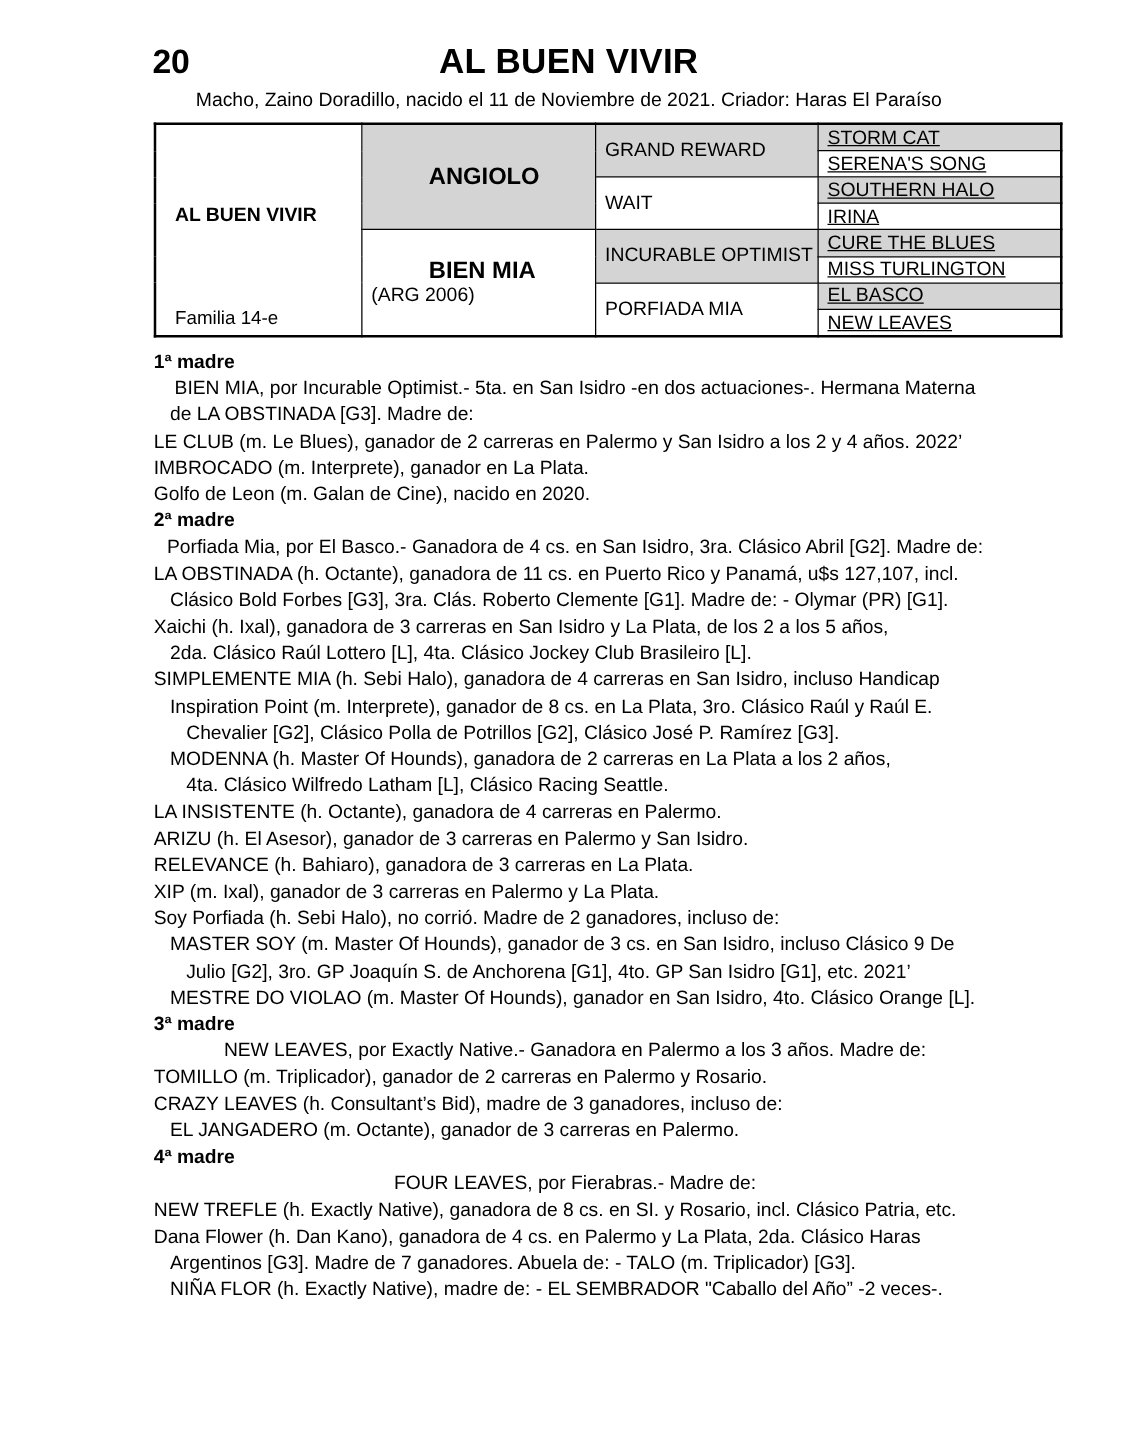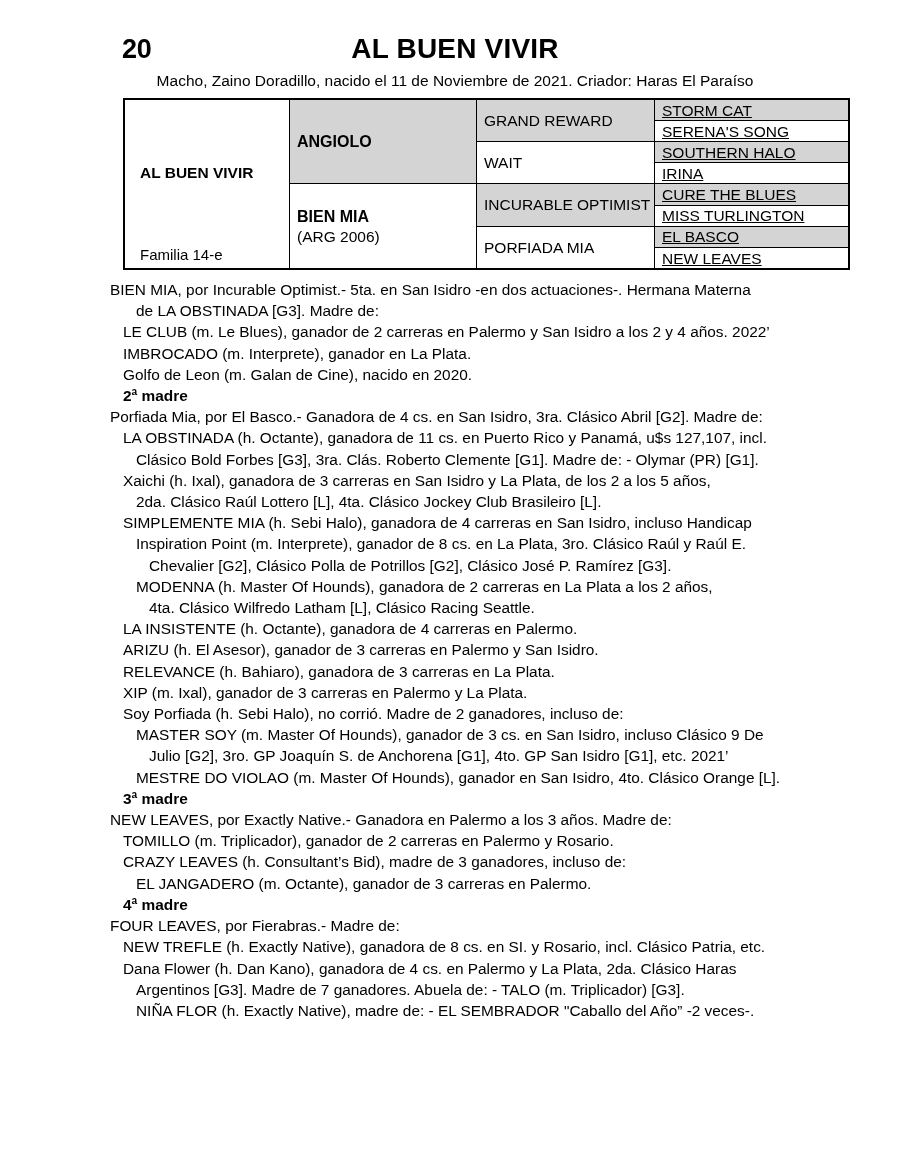--- a/index.html
+++ b/index.html
@@ -109,22 +109,23 @@
   }
   .familia {
     position: absolute;
     left: 8px;
     bottom: 4px;
     font-weight: normal;
     font-size: 15px;
   }
   .g2-name {
     font-weight: bold;
-    font-size: 16px;
+    font-size: 19px;
     display: block;
+    margin-left: 46px;
   }
   .g2-year {
     font-weight: normal;
     font-size: 15.5px;
     display: block;
     margin-top: 1px;
   }
   .col-g2 { width: 172px; }
   .col-g3 { width: 163px; }
   .col-g4 { width: 179px; text-decoration: underline; }
@@ -140,21 +141,21 @@
     font-weight: bold;
     margin-left: 13px;
     font-size: 15.4px;
     line-height: 21.2px;
   }
   .ln {
     font-size: 15.4px;
     line-height: 21.2px;
     white-space: pre-wrap;
   }
-  .i0  { margin-left: 0px; }
+  .i0  { margin-left: 0px; text-align: center; }
   .i1  { margin-left: 13px; }
   .i2  { margin-left: 26px; }
   .i3  { margin-left: 39px; }
   b, strong { font-weight: normal; }
 </style>
 </head>
 <body>
 
 <div class="page">
 
@@ -209,20 +210,21 @@
           <td class="col-g4 shaded">EL BASCO</td>
         </tr>
         <tr>
           <td class="col-g4">NEW LEAVES</td>
         </tr>
       </tbody>
     </table>
   </div>
 
   <div class="body-text" id="body-text">
+      <div class="gen-head">1ª madre</div>
       <div class="ln i0">BIEN MIA, por Incurable Optimist.- 5ta. en San Isidro -en dos actuaciones-. Hermana Materna</div>
       <div class="ln i2">de <b>LA OBSTINADA [G3]</b>. Madre de:</div>
       <div class="ln i1">LE CLUB (m. Le Blues), <b>ganador de 2 carreras</b> en Palermo y San Isidro a los 2 y 4 años. 2022’</div>
       <div class="ln i1">IMBROCADO (m. Interprete), <b>ganador</b> en La Plata.</div>
       <div class="ln i1">Golfo de Leon (m. Galan de Cine), nacido en 2020.</div>
       <div class="gen-head">2ª madre</div>
       <div class="ln i0"><b>Porfiada Mia</b>, por El Basco.- <b>Ganadora de 4 cs.</b> en San Isidro, 3ra. Clásico Abril <b>[G2]</b>. Madre de:</div>
       <div class="ln i1"><b>LA OBSTINADA</b> (h. Octante), <b>ganadora de 11 cs.</b> en Puerto Rico y Panamá, u$s 127,107, incl.</div>
       <div class="ln i2">Clásico Bold Forbes <b>[G3]</b>, 3ra. Clás. Roberto Clemente <b>[G1]</b>. Madre de: - <b>Olymar</b> (PR) <b>[G1]</b>.</div>
       <div class="ln i1"><b>Xaichi</b> (h. Ixal), <b>ganadora de 3 carreras</b> en San Isidro y La Plata, de los 2 a los 5 años,</div>

